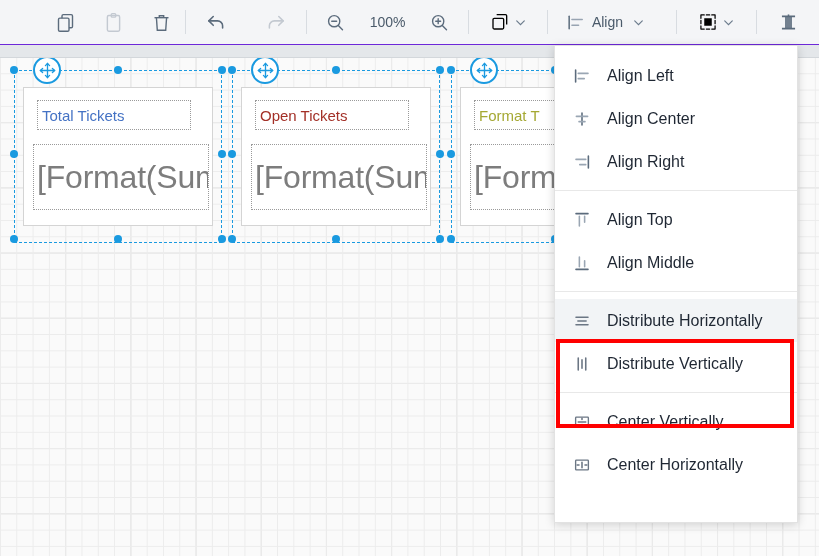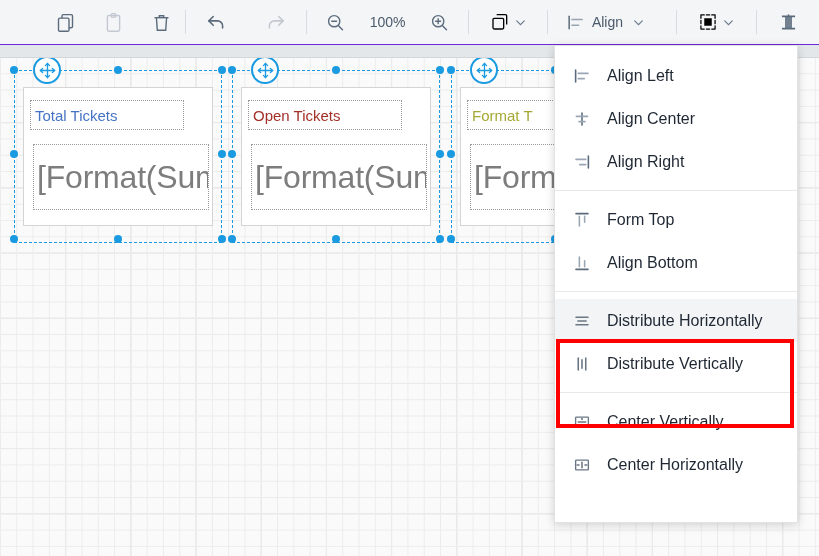--- a/index.html
+++ b/index.html
@@ -53,21 +53,21 @@
     overflow: hidden;
   }
 
   
   .widget { position: absolute; }
   .card {
     position: absolute; left: 9px; top: 17px; width: 190px; height: 139px;
     background: #ffffff; border: 1px solid #d4d4d4;
   }
   .card-title {
-    position: absolute; left: 6px; top: 12px; width: 154px; height: 30px;
+    position: absolute; left: 13px; top: 12px; width: 154px; height: 30px;
     border: 1px dotted #9a9a9a;
     display: flex; align-items: center; padding-left: 4px;
     font-size: 15px; white-space: nowrap; overflow: hidden;
   }
   .card-value {
     position: absolute; left: 9px; top: 56px; width: 176px; height: 66px;
     border: 1px dotted #9a9a9a;
     display: flex; align-items: center; padding-left: 3px;
     font-size: 32px; color: #7d7d7d; white-space: nowrap; overflow: hidden;
     letter-spacing: -0.2px;
@@ -350,30 +350,30 @@
 
     <div class="menu-div"></div>
 
     <div class="menu-item">
       <span class="mi-icon">
         <svg width="18" height="18" viewBox="0 0 24 24" fill="none" stroke="currentColor" stroke-width="2.1" stroke-linecap="round">
           <path d="M4 3.5h16" stroke="#5b6b7c"></path>
           <path d="M8.5 7v13M15.5 7v8" stroke="#9aa6b3"></path>
         </svg>
       </span>
-      <span>Form Top</span>
+      <span>Align Top</span>
     </div>
     <div class="menu-item">
       <span class="mi-icon">
         <svg width="18" height="18" viewBox="0 0 24 24" fill="none" stroke="currentColor" stroke-width="2.1" stroke-linecap="round">
           <path d="M4 20.5h16" stroke="#5b6b7c"></path>
           <path d="M8.5 4v13M15.5 9v8" stroke="#9aa6b3"></path>
         </svg>
       </span>
-      <span>Align Bottom</span>
+      <span>Align Middle</span>
     </div>
 
     <div class="menu-div"></div>
 
     <div class="menu-item hovered">
       <span class="mi-icon">
         <svg width="18" height="18" viewBox="0 0 24 24" fill="none" stroke="#6b7684" stroke-width="2.1" stroke-linecap="round">
           <path d="M4 7h16M6.5 12h11M4 17h16"></path>
         </svg>
       </span>

